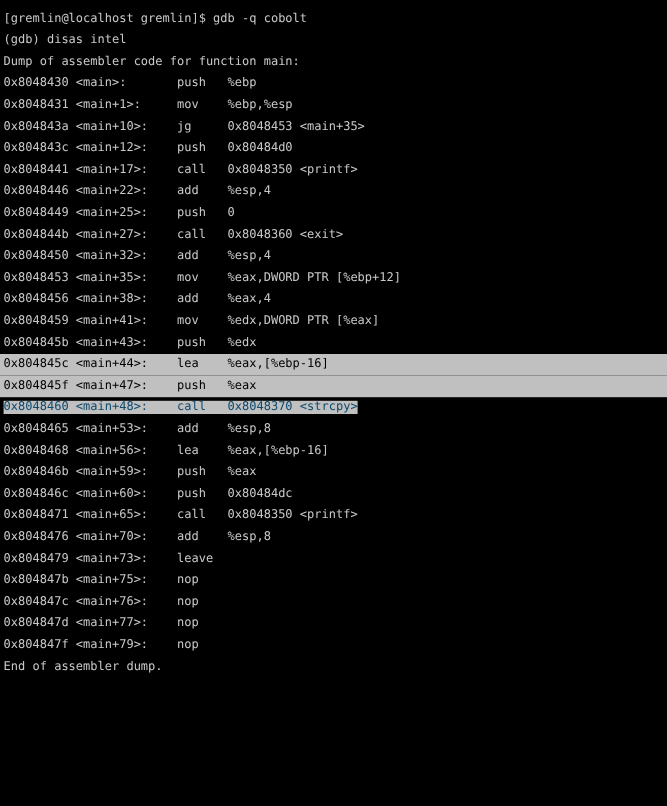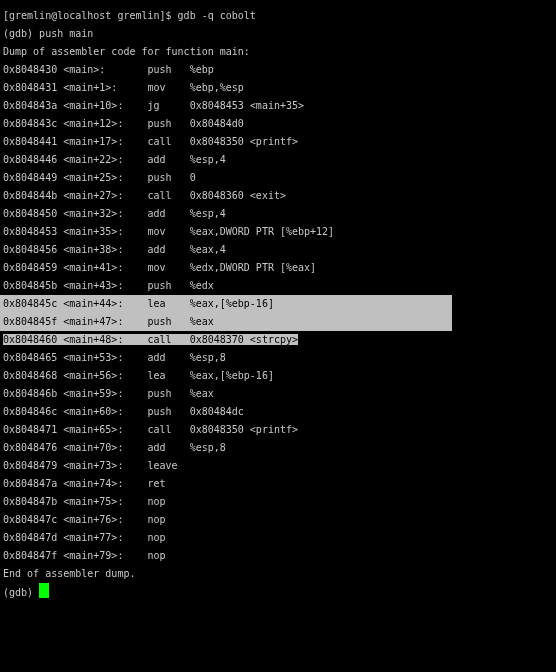--- a/index.html
+++ b/index.html
@@ -32,52 +32,52 @@
     display: block;
     padding-left: 3px;
     letter-spacing: 0px;
   }
   .line.selected {
     background: #c0c0c0;
     color: #000000;
   }
   
   .line.selected.full {
-    width: 452px;
+    width: 556px;
     margin-left: -0px;
     padding-left: 3px;
     box-sizing: border-box;
   }
   
   .line.selected.partial {
     background: transparent;
     color: #c8c8c8;
   }
   .line.selected.partial .sel-run {
     background: #c0c0c0;
-    color: #000000;
+    color: #0c4a6e;
   }
   .cursor {
     display: inline-block;
     width: 10px;
     height: 15px;
     background: #00ff00;
     vertical-align: -2px;
   }
   .plain {
     white-space: pre;
   }
 </style>
 </head>
 <body>
 
 <div id="terminal">
 
   <div class="line plain">[gremlin@localhost gremlin]$ gdb -q cobolt</div>
-  <div class="line plain">(gdb) push main</div>
+  <div class="line plain">(gdb) disas intel</div>
   <div class="line plain">Dump of assembler code for function main:</div>
 
   <div id="asm-list">
       <div class="line">0x8048430 &lt;main&gt;:       push   %ebp</div>
       <div class="line">0x8048431 &lt;main+1&gt;:     mov    %ebp,%esp</div>
       <div class="line">0x804843a &lt;main+10&gt;:    jg     0x8048453 &lt;main+35&gt;</div>
       <div class="line">0x804843c &lt;main+12&gt;:    push   0x80484d0</div>
       <div class="line">0x8048441 &lt;main+17&gt;:    call   0x8048350 &lt;printf&gt;</div>
       <div class="line">0x8048446 &lt;main+22&gt;:    add    %esp,4</div>
       <div class="line">0x8048449 &lt;main+25&gt;:    push   0</div>
@@ -90,24 +90,22 @@
       <div class="line selected full">0x804845c &lt;main+44&gt;:    lea    %eax,[%ebp-16]</div>
       <div class="line selected full">0x804845f &lt;main+47&gt;:    push   %eax</div>
       <div class="line selected partial"><span class="sel-run">0x8048460 &lt;main+48&gt;:    call   0x8048370 &lt;strcpy&gt;</span></div>
       <div class="line">0x8048465 &lt;main+53&gt;:    add    %esp,8</div>
       <div class="line">0x8048468 &lt;main+56&gt;:    lea    %eax,[%ebp-16]</div>
       <div class="line">0x804846b &lt;main+59&gt;:    push   %eax</div>
       <div class="line">0x804846c &lt;main+60&gt;:    push   0x80484dc</div>
       <div class="line">0x8048471 &lt;main+65&gt;:    call   0x8048350 &lt;printf&gt;</div>
       <div class="line">0x8048476 &lt;main+70&gt;:    add    %esp,8</div>
       <div class="line">0x8048479 &lt;main+73&gt;:    leave  </div>
-      <div class="line">0x804847a &lt;main+74&gt;:    ret    </div>
       <div class="line">0x804847b &lt;main+75&gt;:    nop    </div>
       <div class="line">0x804847c &lt;main+76&gt;:    nop    </div>
       <div class="line">0x804847d &lt;main+77&gt;:    nop    </div>
       <div class="line">0x804847f &lt;main+79&gt;:    nop    </div>
     </div>
 
   <div class="line plain">End of assembler dump.</div>
 
-  <div class="line"><span>(gdb)</span><span class="plain"> </span><span class="cursor"></span></div>
 
 </div>
 
 </body></html>

